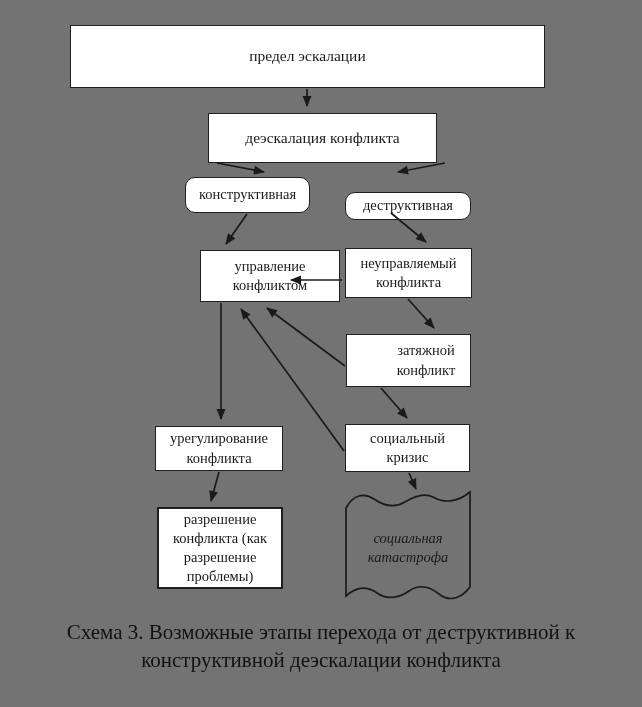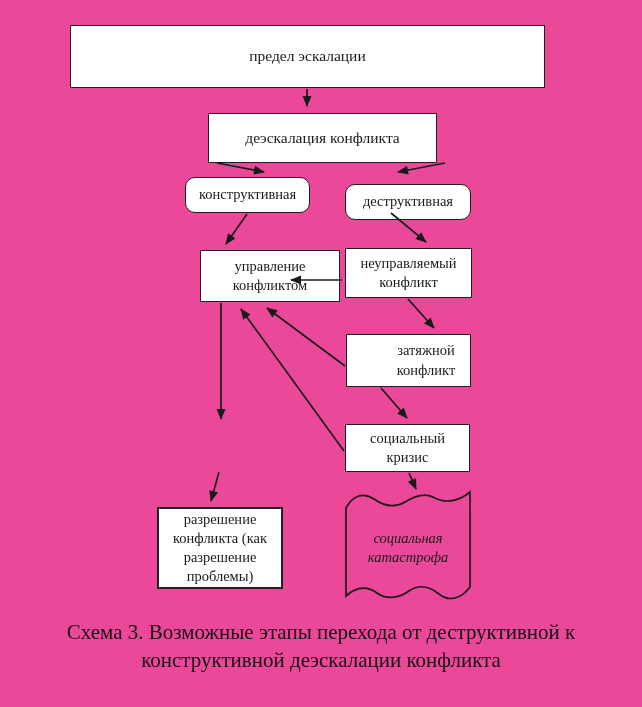--- a/index.html
+++ b/index.html
@@ -1,17 +1,17 @@
 <!DOCTYPE html>
 <html><head>
 <meta charset="utf-8">
 <style>
   html,body { margin:0; padding:0; background:#ffffff; }
   .stage {
-    position:relative; width:642px; height:707px; background:#ec4899;
+    position:relative; width:642px; height:707px; background:#737373;
     font-family:"Liberation Serif", serif; color:#1a1a1a; overflow:hidden;
   }
   .node {
     position:absolute; box-sizing:border-box;
     border:1.6px solid #1f1f1f; background:#ffffff;
     display:flex; align-items:center; justify-content:center;
     text-align:center; font-size:14.5px; line-height:1.32;
     padding:2px 6px; z-index:1;
   }
   .node.big { font-size:15.5px; }
@@ -35,28 +35,29 @@
 <body>
 
 <div class="stage">
 
   <div class="node big" style="left:70px; top:25px; width:475px; height:63px;">предел эскалации</div>
 
   <div class="node big" style="left:208px; top:113px; width:229px; height:50px;">деэскалация конфликта</div>
 
   <div class="node rounded" style="left:185px; top:177px; width:125px; height:36px;">конструктивная</div>
 
-  <div class="node rounded" style="left:345px; top:184px; width:126px; height:36px;font-family:Liberation Serif, serif;">деструктивная</div>
+  <div class="node rounded" style="left:345px; top:192px; width:126px; height:28px;font-family:Liberation Serif, serif;">деструктивная</div>
 
   <div class="node" style="left:152px; top:250px; width:140px; height:52px;margin-left:48px;">управление конфликтом</div>
 
-  <div class="node" style="left:345px; top:248px; width:127px; height:50px;">неуправляемый конфликт</div>
+  <div class="node" style="left:345px; top:248px; width:127px; height:50px;">неуправляемый конфликта</div>
 
   <div class="node" style="left:346px; top:334px; width:125px; height:53px;padding-left:41px;">затяжной конфликт</div>
 
+  <div class="node" style="left:155px; top:426px; width:128px; height:45px;">урегулирование конфликта</div>
 
   <div class="node" style="left:345px; top:424px; width:125px; height:48px;">социальный кризис</div>
 
   <div class="node bold-border" style="left:157px; top:507px; width:126px; height:82px;">разрешение конфликта (как разрешение проблемы)</div>
 
   <div class="node no-border" style="left:348px; top:514px; width:120px; height:68px;font-style:italic;">социальная катастрофа</div>
 
   <svg class="arrow-layer" viewBox="0 0 642 707" xmlns="http://www.w3.org/2000/svg">
     <defs>
       <marker id="ah" markerUnits="userSpaceOnUse" markerWidth="13" markerHeight="11" refX="10.5" refY="5" orient="auto">

